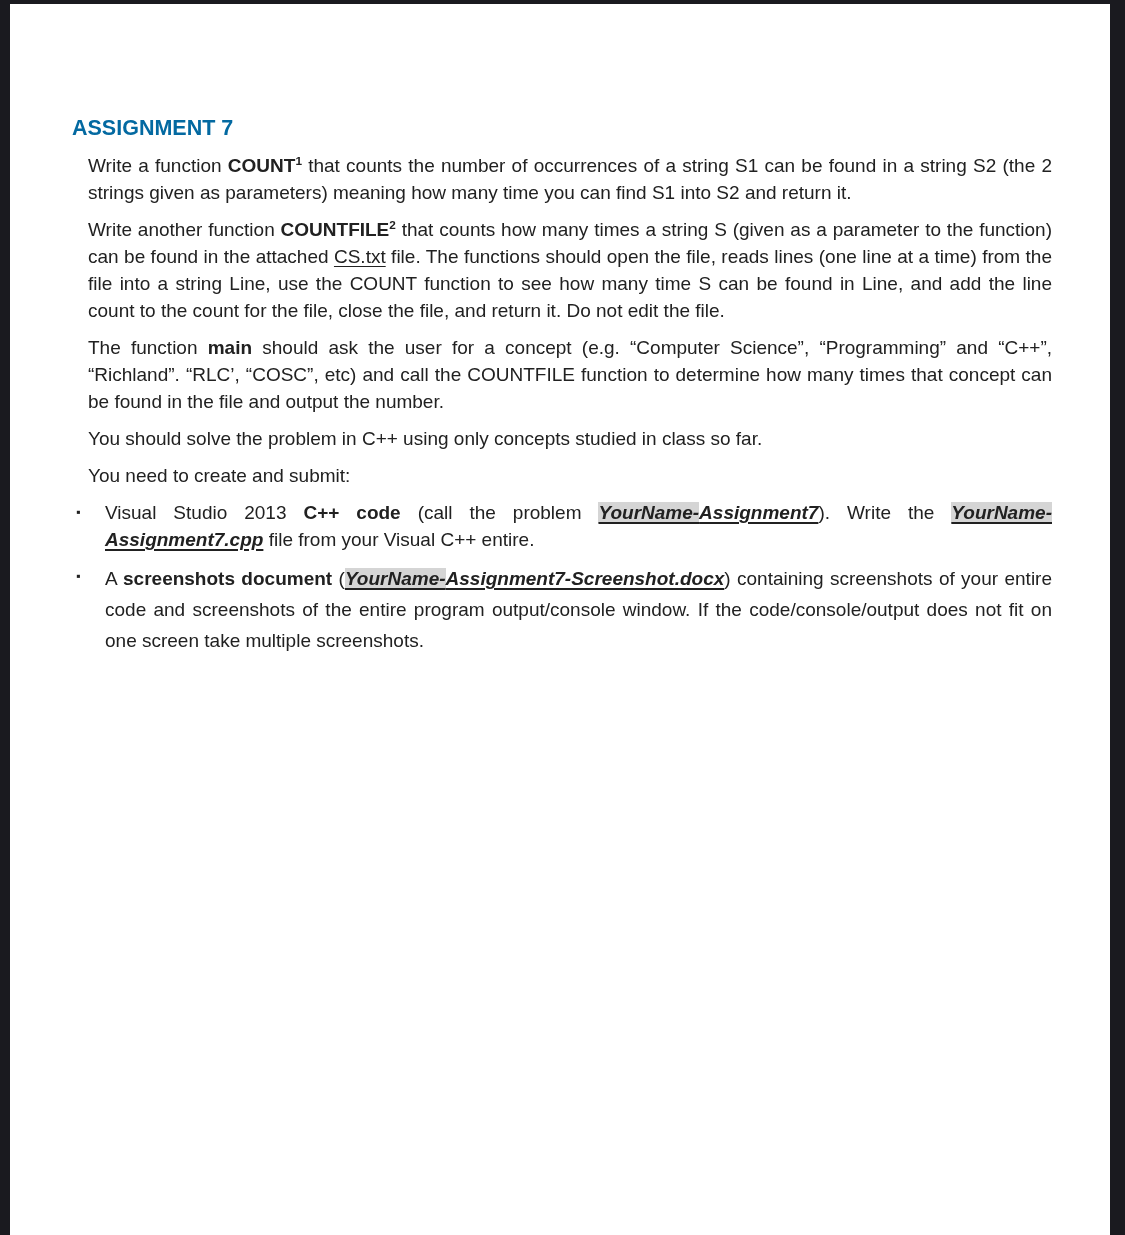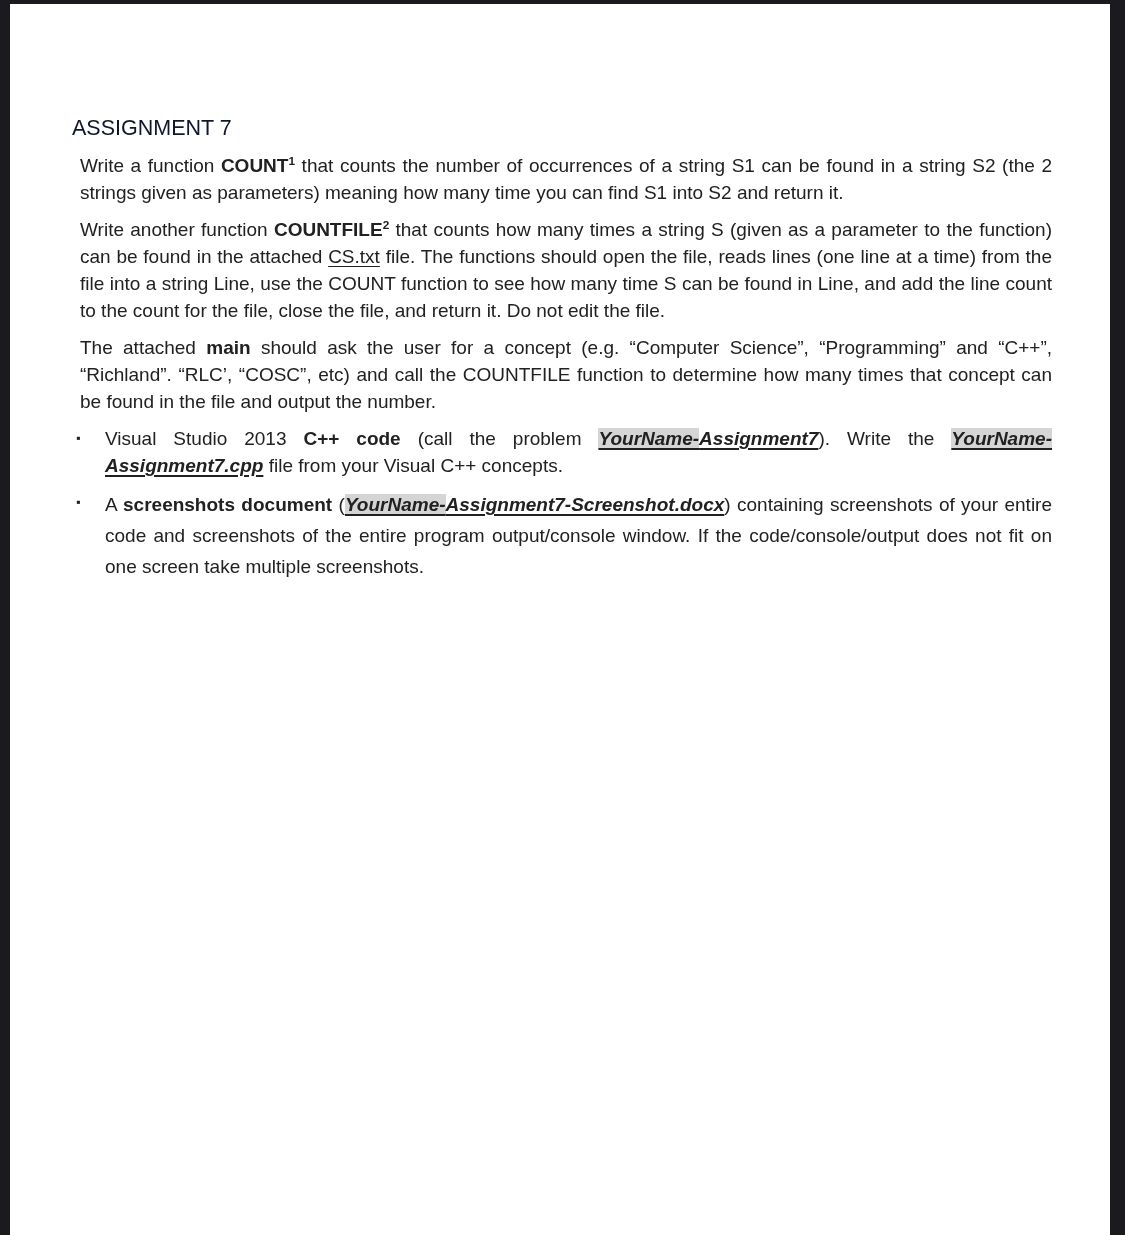--- a/index.html
+++ b/index.html
@@ -22,26 +22,26 @@
     padding: 111px 58px 40px 62px;
     color: #212121;
     font-size: 19px;
     line-height: 27px;
   }
 
   h1.doc-heading {
     margin: 0 0 10px 0;
     font-size: 21.5px;
     line-height: 27px;
-    font-weight: 400;
-    color: #0f172a;
+    font-weight: 700;
+    color: #0369a1;
     text-align: left;
   }
 
-  p.para { margin: 0 0 10px 8px; text-align: justify; }
+  p.para { margin: 0 0 10px 16px; text-align: justify; }
   p.single { text-align: left; }
 
   .b { font-weight: 700; }
   sup.fnref {
     font-size: 0.62em;
     vertical-align: super;
     line-height: 0;
     font-weight: 700;
   }
   .u {
@@ -81,24 +81,26 @@
   <div class="bar bar-right"></div>
 
   <div class="page">
 
     <h1 class="doc-heading">ASSIGNMENT 7</h1>
 
     <p class="para"><span>Write a function </span><span class="b">COUNT</span><sup class="fnref">1</sup><span> that counts the number of occurrences of a string S1 can be found in a string S2 (the 2 strings given as parameters) meaning how many time you can find S1 into S2 and return it.</span></p>
 
     <p class="para"><span>Write another function </span><span class="b">COUNTFILE</span><sup class="fnref">2</sup><span> that counts how many times a string S (given as a parameter to the function) can be found in the attached </span><span class="u">CS.txt</span><span> file. The functions should open the file, reads lines (one line at a time) from the file into a string Line, use the COUNT function to see how many time S can be found in Line, and add the line count to the count for the file, close the file, and return it. Do not edit the file.</span></p>
 
-    <p class="para"><span>The attached </span><span class="b">main</span><span> should ask the user for a concept (e.g. “Computer Science”, “Programming” and “C++”, “Richland”. “RLC’, “COSC”, etc) and call the COUNTFILE function to determine how many times that concept can be found in the file and output the number.</span></p>
+    <p class="para"><span>The function </span><span class="b">main</span><span> should ask the user for a concept (e.g. “Computer Science”, “Programming” and “C++”, “Richland”. “RLC’, “COSC”, etc) and call the COUNTFILE function to determine how many times that concept can be found in the file and output the number.</span></p>
 
+    <p class="para single">You should solve the problem in C++ using only concepts studied in class so far.</p>
 
+    <p class="para single">You need to create and submit:</p>
 
     <ul class="submit-list">
-      <li><span class="marker">▪</span><span>Visual Studio 2013 </span><span class="b">C++ code</span><span> (call the problem </span><span class="docname hl">YourName-</span><span class="docname">Assignment7</span><span>). Write the </span><span class="docname hl">YourName-</span><span class="docname">Assignment7.cpp</span><span> file from your Visual C++ concepts.</span></li>
+      <li><span class="marker">▪</span><span>Visual Studio 2013 </span><span class="b">C++ code</span><span> (call the problem </span><span class="docname hl">YourName-</span><span class="docname">Assignment7</span><span>). Write the </span><span class="docname hl">YourName-</span><span class="docname">Assignment7.cpp</span><span> file from your Visual C++ entire.</span></li>
 
       <li class="spaced"><span class="marker">▪</span><span>A </span><span class="b">screenshots document</span><span> (</span><span class="docname hl">YourName-</span><span class="docname">Assignment7-Screenshot.docx</span><span>) containing screenshots of your entire code and screenshots of the entire program output/console window. If the code/console/output does not fit on one screen take multiple screenshots.</span></li>
     </ul>
 
   </div>
 </div>
 
 </body></html>

